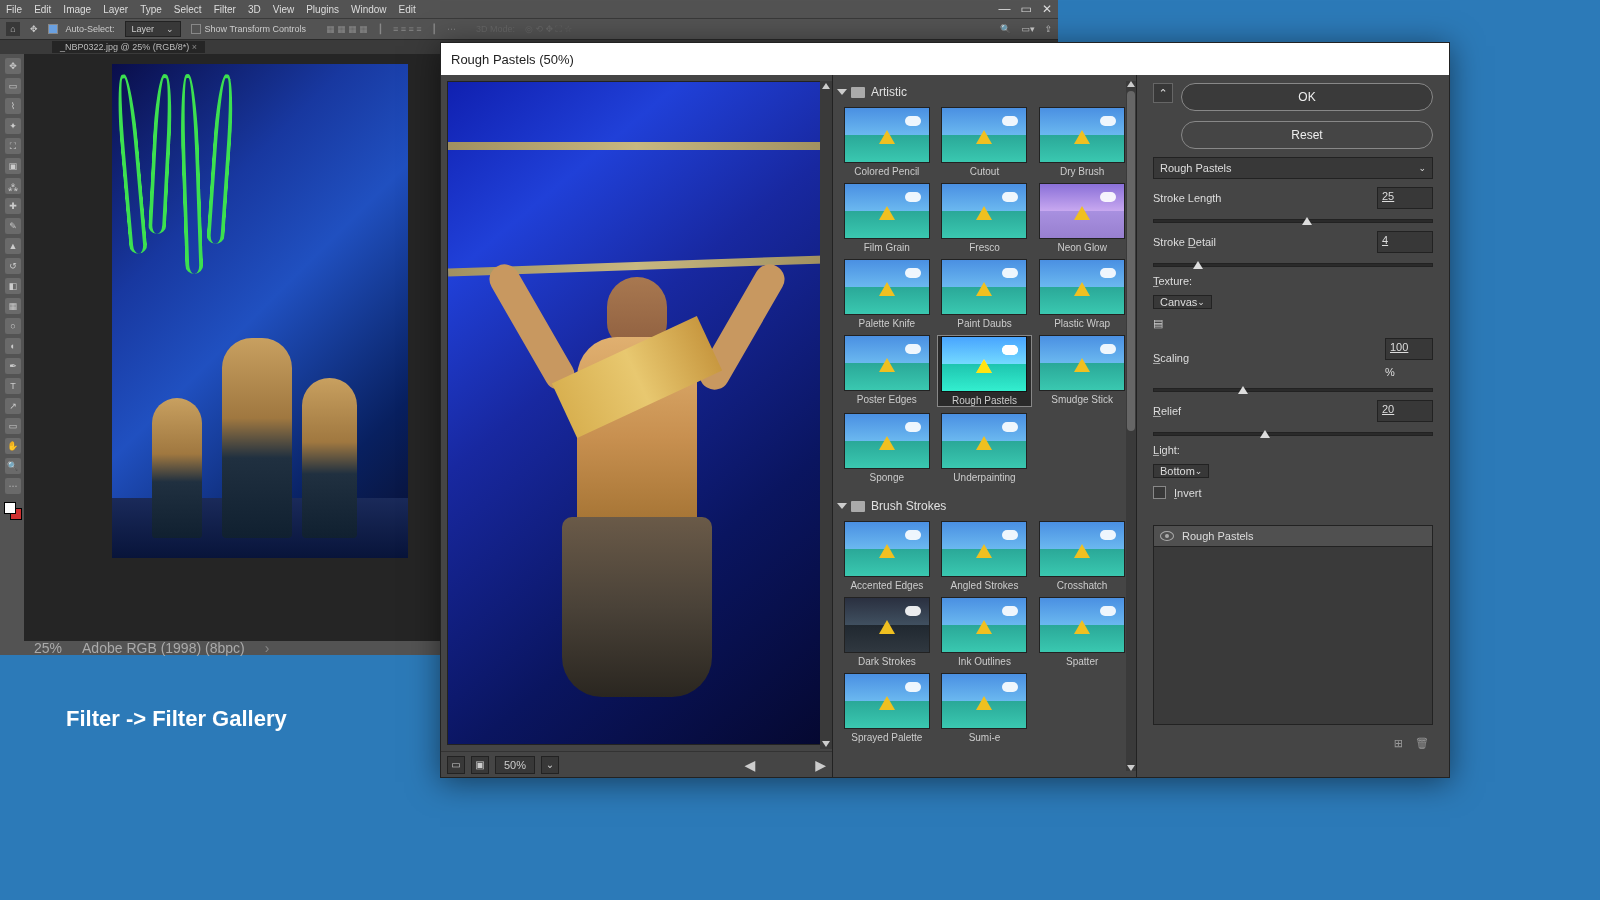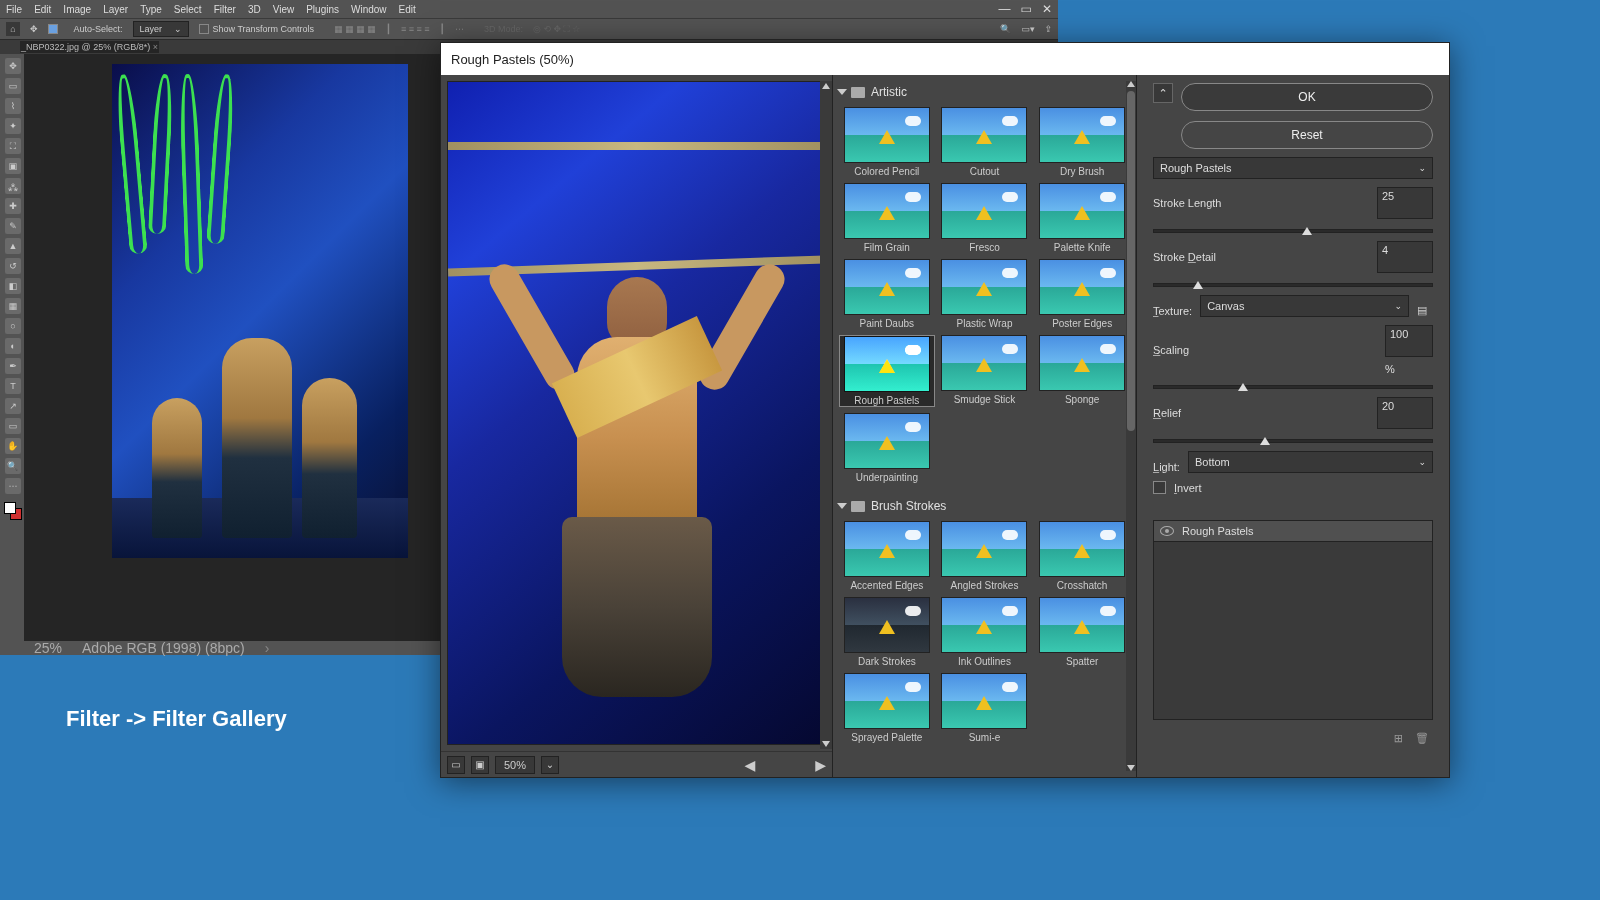--- a/index.html
+++ b/index.html
@@ -7,21 +7,21 @@
 
 
 .ps-window { position: absolute; top: 0; left: 0; width: 1058px; height: 655px; background: #535353; }
 .ps-menubar { height: 18px; background: #535353; display: flex; align-items: center; padding: 0 6px; gap: 12px; font-size: 10px; color: #ddd; }
 .ps-menubar span { cursor: default; }
 .ps-winctrl { position: absolute; right: 6px; top: 2px; display: flex; gap: 10px; color: #ddd; font-size: 12px; }
 .ps-optbar { height: 22px; background: #535353; border-top: 1px solid #3a3a3a; border-bottom: 1px solid #2a2a2a; display: flex; align-items: center; padding: 0 6px; gap: 10px; font-size: 9px; color: #ccc; }
 .ps-optbar .home { width: 14px; height: 14px; background: #383838; display:flex; align-items:center; justify-content:center; }
 .ps-optbar .chk { width: 10px; height: 10px; border: 1px solid #888; }
 .ps-tabbar { height: 14px; background: #3a3a3a; display: flex; align-items: center; font-size: 9px; color: #bbb; padding-left: 20px; }
-.ps-tab { background: #252525; padding: 1px 1px; }
+.ps-tab { background: #252525; padding: 1px 8px; margin-left: 32px; }
 .ps-canvas { position: absolute; top: 54px; left: 24px; right: 0; bottom: 14px; background: #252525; }
 .ps-canvas .img { position: absolute; left: 88px; top: 10px; width: 296px; height: 494px; background: linear-gradient(135deg, #0a0e4a 0%, #1838a0 30%, #2050c0 50%, #082060 80%, #0a1030 100%); overflow: hidden; }
 .img .snakes { position: absolute; left: 10px; top: 10px; width: 120px; height: 220px; }
 .snakes .sn { position: absolute; width: 18px; height: 180px; border: 4px solid #3ce050; border-radius: 50% 50% 10px 10px; border-bottom: none; transform: rotate(-5deg); }
 .snakes .sn:nth-child(2){ left: 30px; transform: rotate(3deg); height: 160px; }
 .snakes .sn:nth-child(3){ left: 60px; transform: rotate(-2deg); height: 200px; }
 .snakes .sn:nth-child(4){ left: 90px; transform: rotate(4deg); height: 170px; }
 .img .dancers { position: absolute; bottom: 20px; left: 40px; width: 220px; height: 300px; }
 .dancers .fig { position: absolute; bottom: 0; width: 60px; height: 180px; background: linear-gradient(to bottom, #c8a060 0%, #a07840 40%, #203040 60%, #102030 100%); border-radius: 30px 30px 4px 4px; }
 .dancers .fig:nth-child(1){ left: 0; height: 140px; width: 50px; }
@@ -80,24 +80,24 @@
 .fg-thumbs .sbar .tri { position:absolute; left:1px; width:0; height:0; border-left:4px solid transparent; border-right:4px solid transparent; }
 .fg-thumbs .sbar .tri.up { top:0; border-bottom:6px solid #ccc; }
 .fg-thumbs .sbar .tri.down { bottom:0; border-top:6px solid #ccc; }
 
 .fg-ctrl { flex:1; background:#454545; padding: 8px 16px; color:#ddd; font-size:11px; display:flex; flex-direction:column; gap:8px; }
 .fg-btn { height:28px; border:1px solid #888; border-radius:14px; background:#454545; color:#eee; display:flex; align-items:center; justify-content:center; font-size:12px; cursor:pointer; }
 .fg-btn.ok { background:#3a3a3a; }
 .fg-sel { height:22px; border:1px solid #222; background:#383838; display:flex; align-items:center; justify-content:space-between; padding:0 6px; }
 .fg-sel .chev { font-size:9px; }
 .fg-slider-row { display:flex; justify-content:space-between; align-items:center; }
-.fg-slider-row .val { width:56px; height:32px; border:1px solid #222; background:#383838; padding:2px 4px; font-size:11px; }
+.fg-slider-row .val { width:56px; height:22px; border:1px solid #222; background:#383838; padding:2px 4px; font-size:11px;text-decoration:underline; }
 .fg-slider { height:4px; background:#2a2a2a; border:1px solid #222; position:relative; margin-top:2px; }
 .fg-slider .handle { position:absolute; top:-3px; width:0; height:0; border-left:5px solid transparent; border-right:5px solid transparent; border-bottom:8px solid #ddd; transform:translateX(-50%); }
-.fg-tex-row { display:flex; align-items:flex-end; gap:8px; }
+.fg-tex-row { display:flex; align-items:flex-start; gap:8px;flex-direction:column; }
 .fg-tex-row .sel { flex:1; }
 .fg-tex-row .menu-ic { width:16px; color:#ccc; }
 .fg-pct { display:flex; align-items:flex-start; gap:6px;flex-direction:column; }
 .fg-chk { display:flex; align-items:center; gap:8px; }
 .fg-chk .box { width:13px; height:13px; border:1px solid #888; background:#383838; }
 .fg-layerlist { margin-top:18px; border:1px solid #222; background:#3a3a3a; height:200px; }
 .fg-layer { display:flex; align-items:center; gap:8px; padding:4px 6px; background:#505050; border-bottom:1px solid #222; }
 .fg-layer .eye { width:14px; height:10px; border:1px solid #aaa; border-radius:50%; position:relative; }
 .fg-layer .eye::after { content:''; position:absolute; left:4px; top:2px; width:4px; height:4px; background:#aaa; border-radius:50%; }
 .fg-layer-btns { display:flex; justify-content:flex-end; gap:12px; padding:4px; color:#999; }
@@ -125,21 +125,21 @@
     <span>Edit</span>
     <div class="ps-winctrl">
       <span>—</span>
       <span>▭</span>
       <span>✕</span>
     </div>
   </div>
   <div class="ps-optbar">
     <div class="home">⌂</div>
     <span>✥</span>
-    <span style="display:flex;align-items:center;gap:16px">
+    <span style="display:flex;align-items:center;gap:8px">
         <span class="chk" style="background:#6aa0e0"></span>
         <span>Auto-Select:</span>
       </span>
     <span class="fg-sel" style="height:16px;width:56px;font-size:9px">
         <span>Layer</span>
         <span class="chev">⌄</span>
       </span>
     <span style="display:flex;align-items:center;gap:4px">
         <span class="chk"></span>
         <span>Show Transform Controls</span>
@@ -265,20 +265,24 @@
               <div>Dry Brush</div>
             </div>
             <div class="fg-th">
               <div class="timg"></div>
               <div>Film Grain</div>
             </div>
             <div class="fg-th">
               <div class="timg"></div>
               <div>Fresco</div>
             </div>
+            <div class="fg-th th-neon">
+              <div class="timg"></div>
+              <div>Neon Glow</div>
+            </div>
             <div class="fg-th">
               <div class="timg"></div>
               <div>Palette Knife</div>
             </div>
             <div class="fg-th">
               <div class="timg"></div>
               <div>Paint Daubs</div>
             </div>
             <div class="fg-th">
               <div class="timg"></div>

